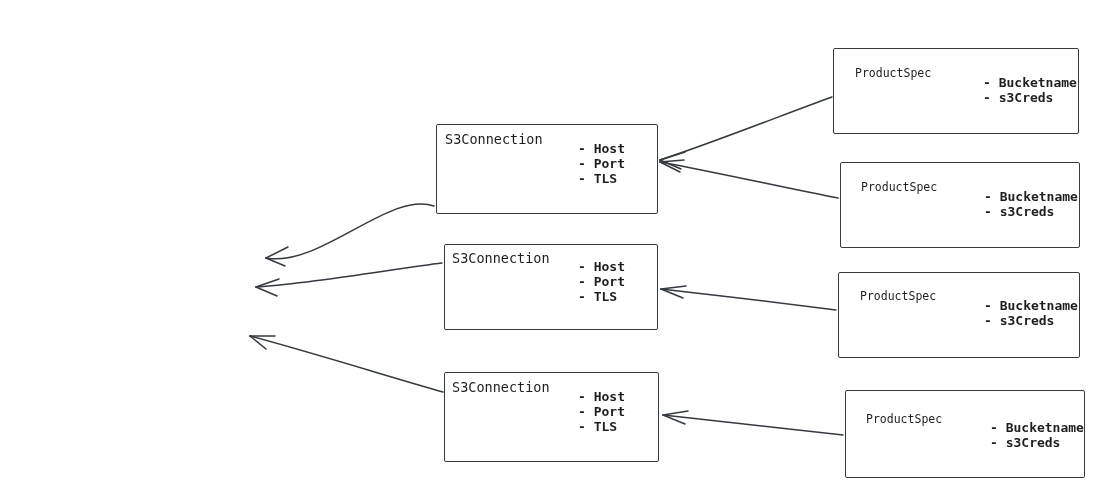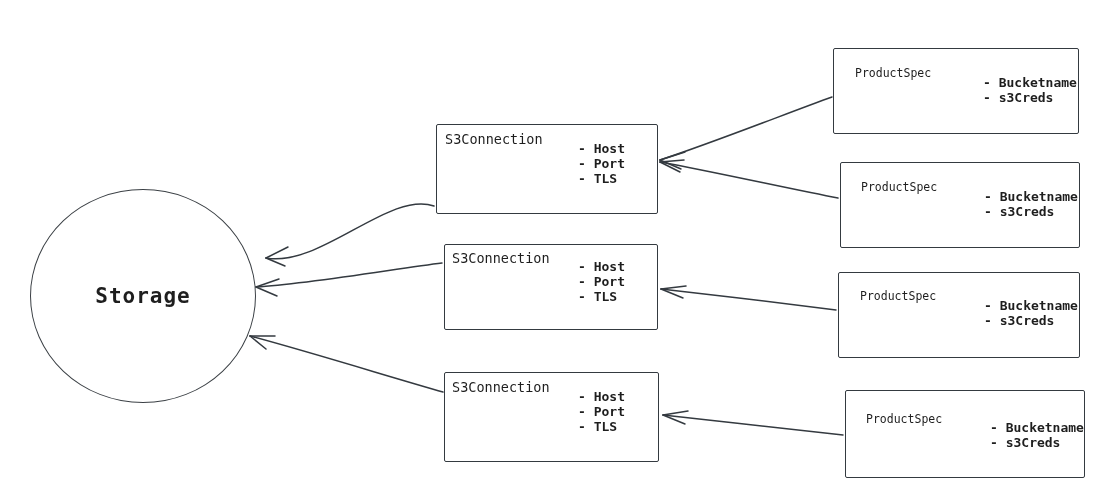--- a/index.html
+++ b/index.html
@@ -110,23 +110,20 @@
       <path d="M 661 289 L 683 298" fill="none" stroke="#343a40" stroke-width="1.5" stroke-linecap="round"></path>
     </g>
 
     <g>
       <path d="M 843 435 C 800 430 718 421 663 415" fill="none" stroke="#343a40" stroke-width="1.5" stroke-linecap="round"></path>
       <path d="M 663 415 L 688 411" fill="none" stroke="#343a40" stroke-width="1.5" stroke-linecap="round"></path>
       <path d="M 663 415 L 685 424" fill="none" stroke="#343a40" stroke-width="1.5" stroke-linecap="round"></path>
     </g>
   </svg>
 
-  <div class="circle-node" style="left:30px; top:189px; width:226px; height:214px;">
-    <span class="circle-label">Storage</span>
-  </div>
 
   <div class="node-box" style="left:436px; top:124px; width:222px; height:90px;"></div>
   <div class="node-title" style="left:445px; top:131px;">S3Connection</div>
   <div class="attr-list" style="left:578px; top:141px;">
     <div class="attr-line">- Host</div>
     <div class="attr-line">- Port</div>
     <div class="attr-line">- TLS</div>
   </div>
 
   <div class="node-box" style="left:444px; top:244px; width:214px; height:86px;"></div>

